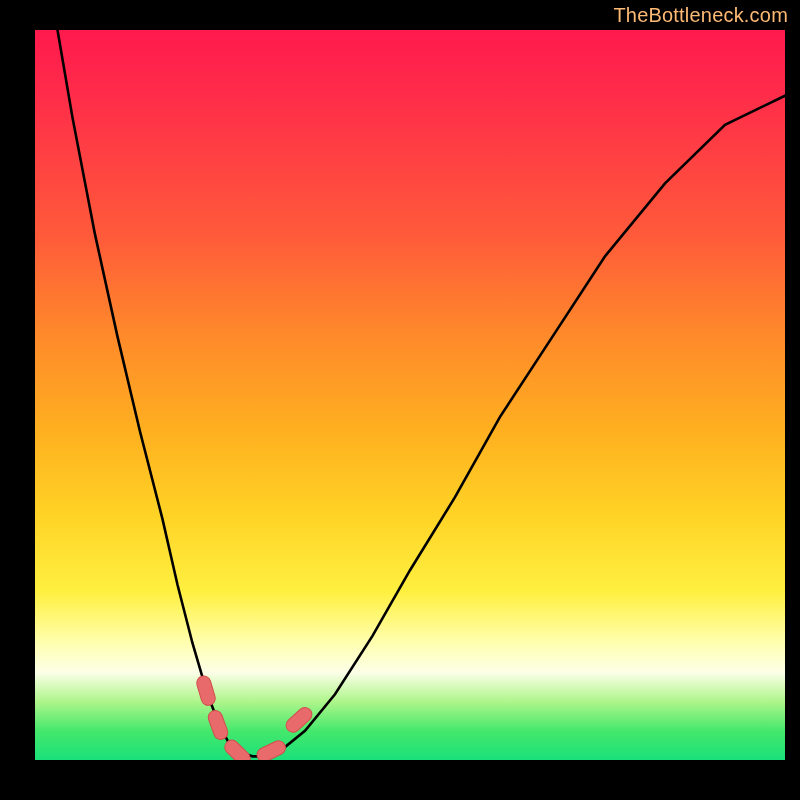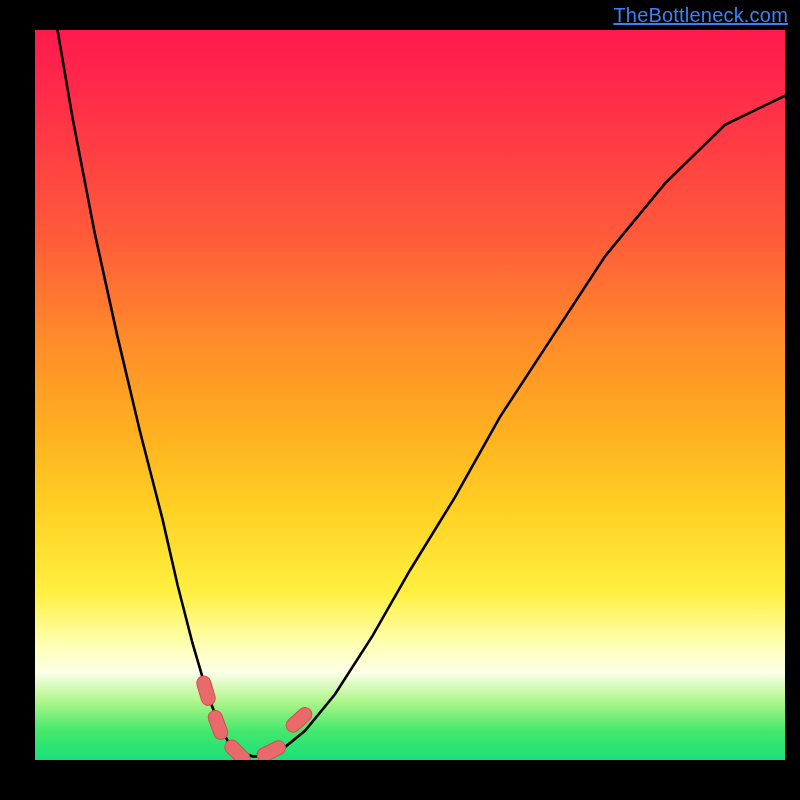--- a/index.html
+++ b/index.html
@@ -56,24 +56,23 @@
     width: 100%;
     height: 100%;
     overflow: visible;
   }
   .watermark {
     position: absolute;
     top: 4px;
     right: 12px;
     font-family: Arial, Helvetica, sans-serif;
     font-size: 20px;
-    color: #3b82f6;
+    color: #fdba74;
     letter-spacing: 0.2px;
     user-select: none;
-    text-decoration: underline;
   }
 </style>
 </head>
 <body>
 
 <div class="frame">
 
   <div class="plot-area">
     <div class="gradient"></div>
 

